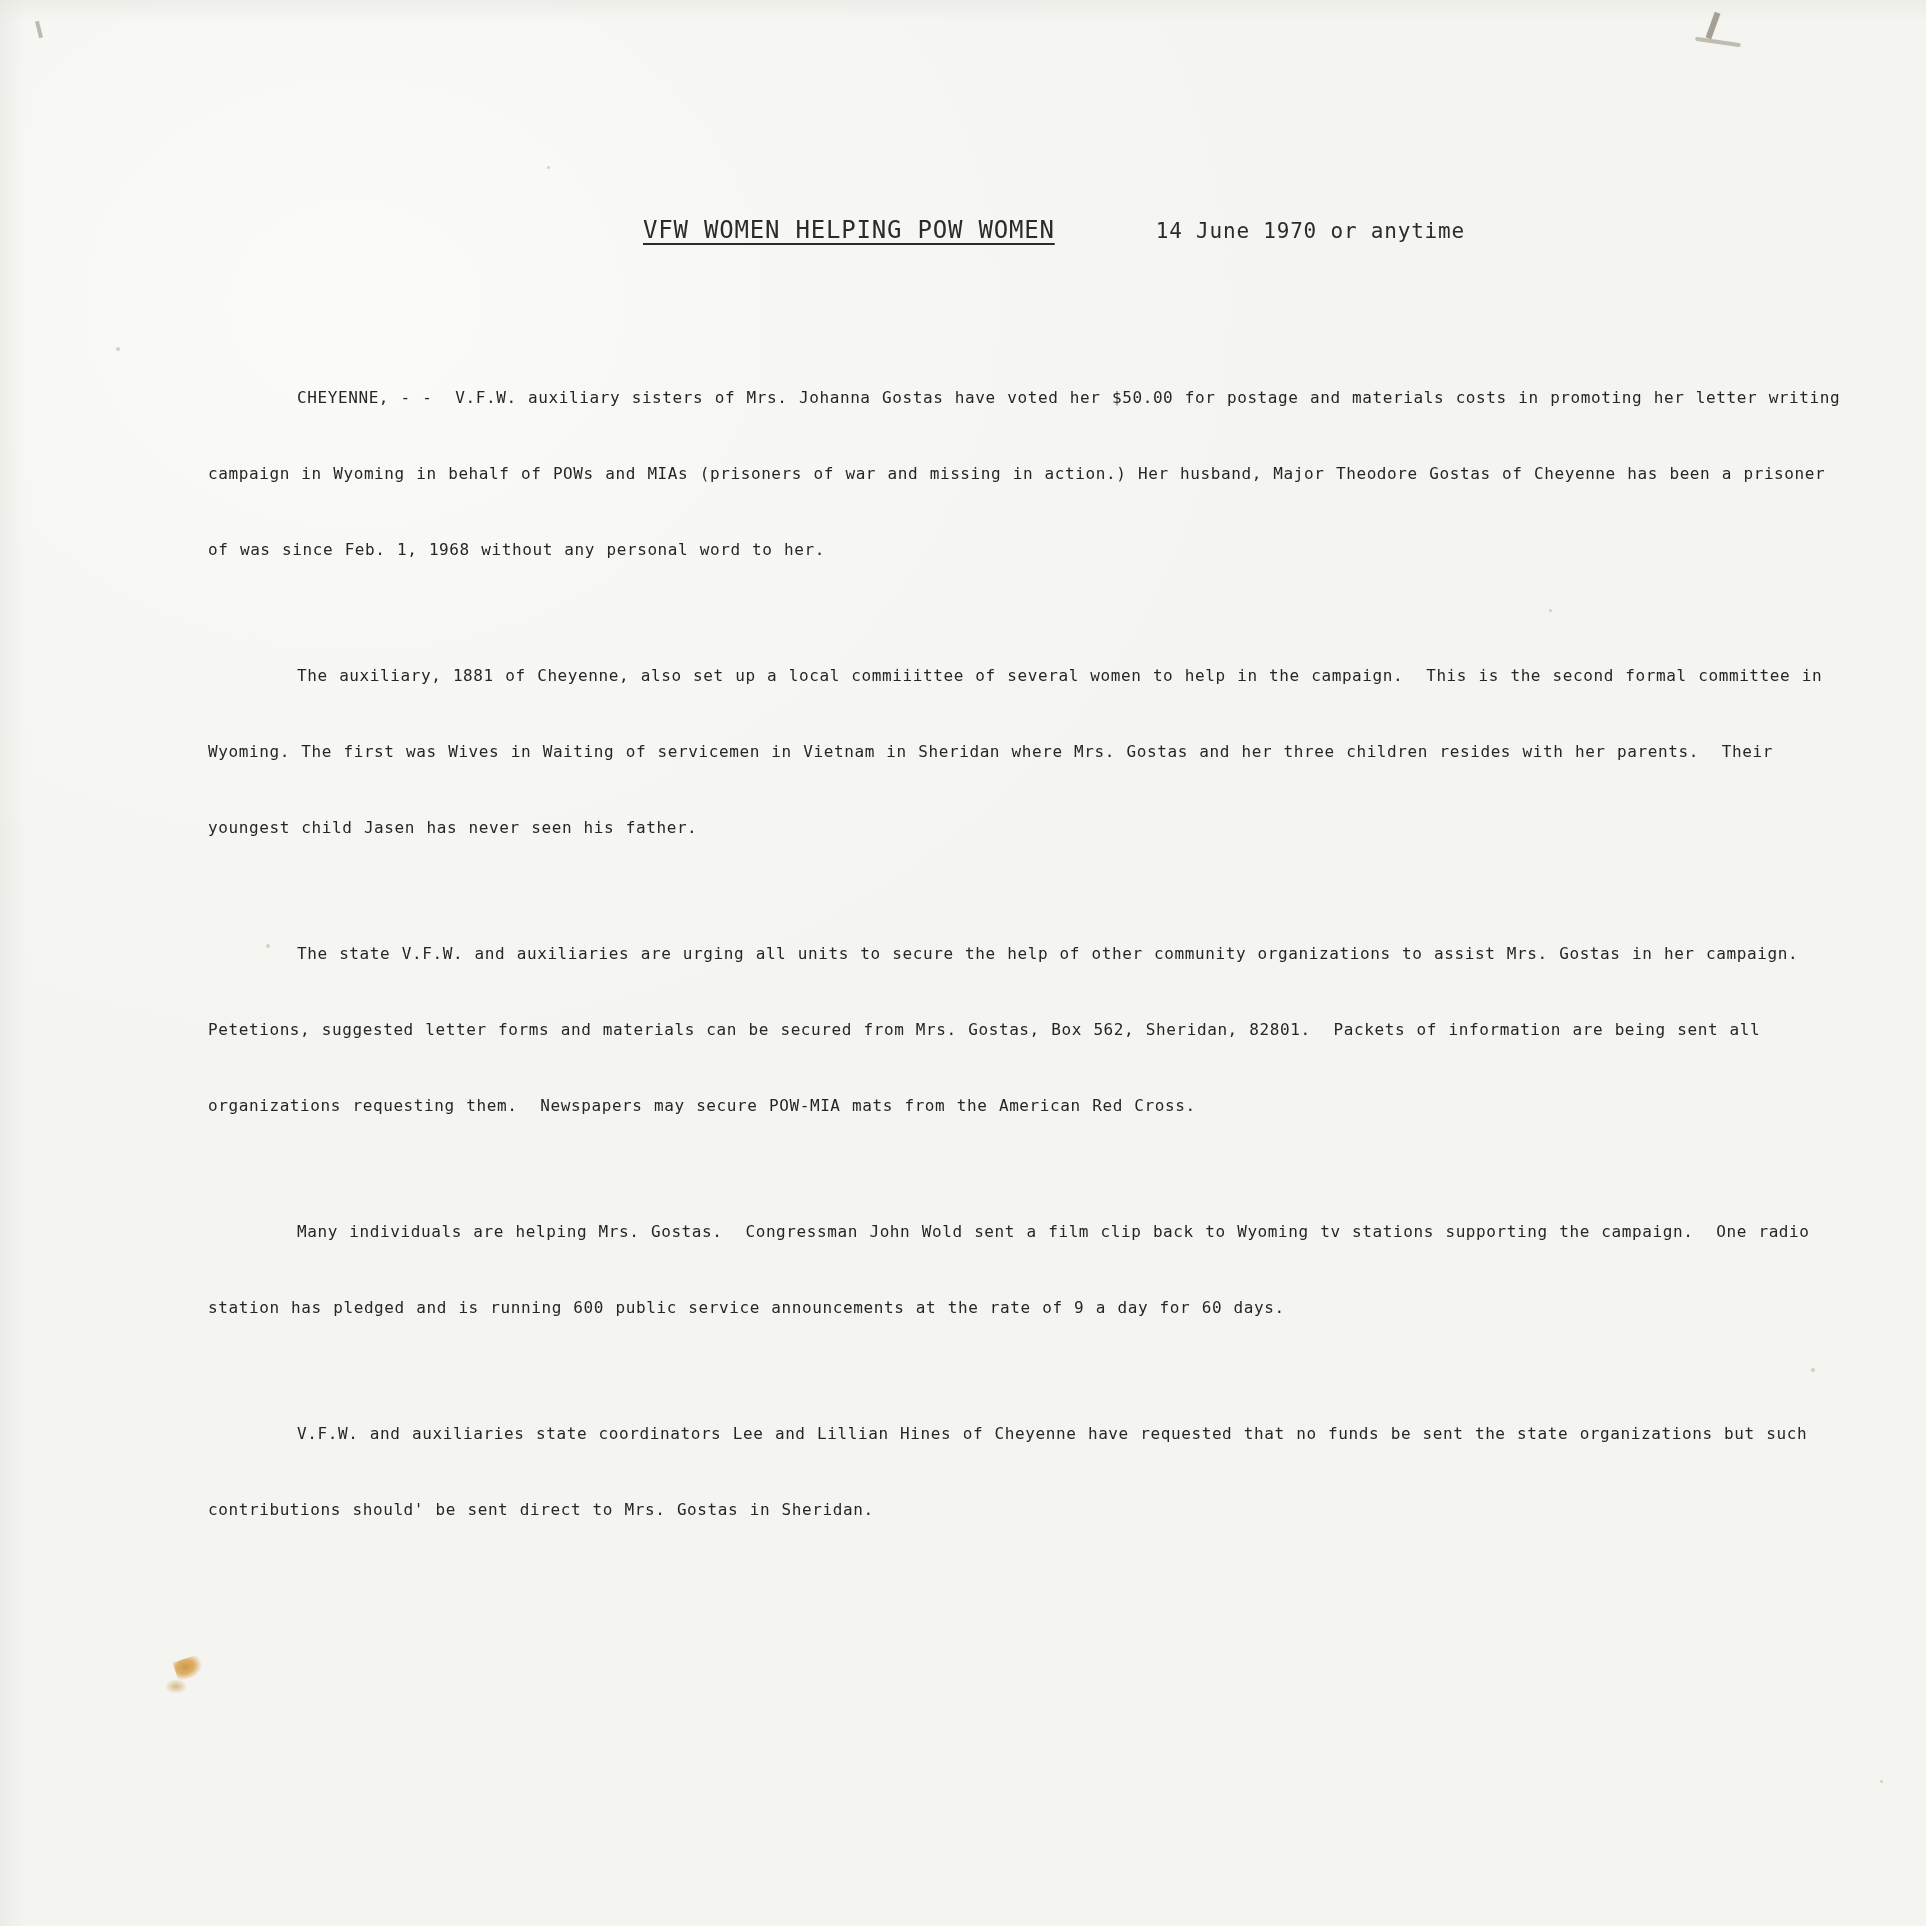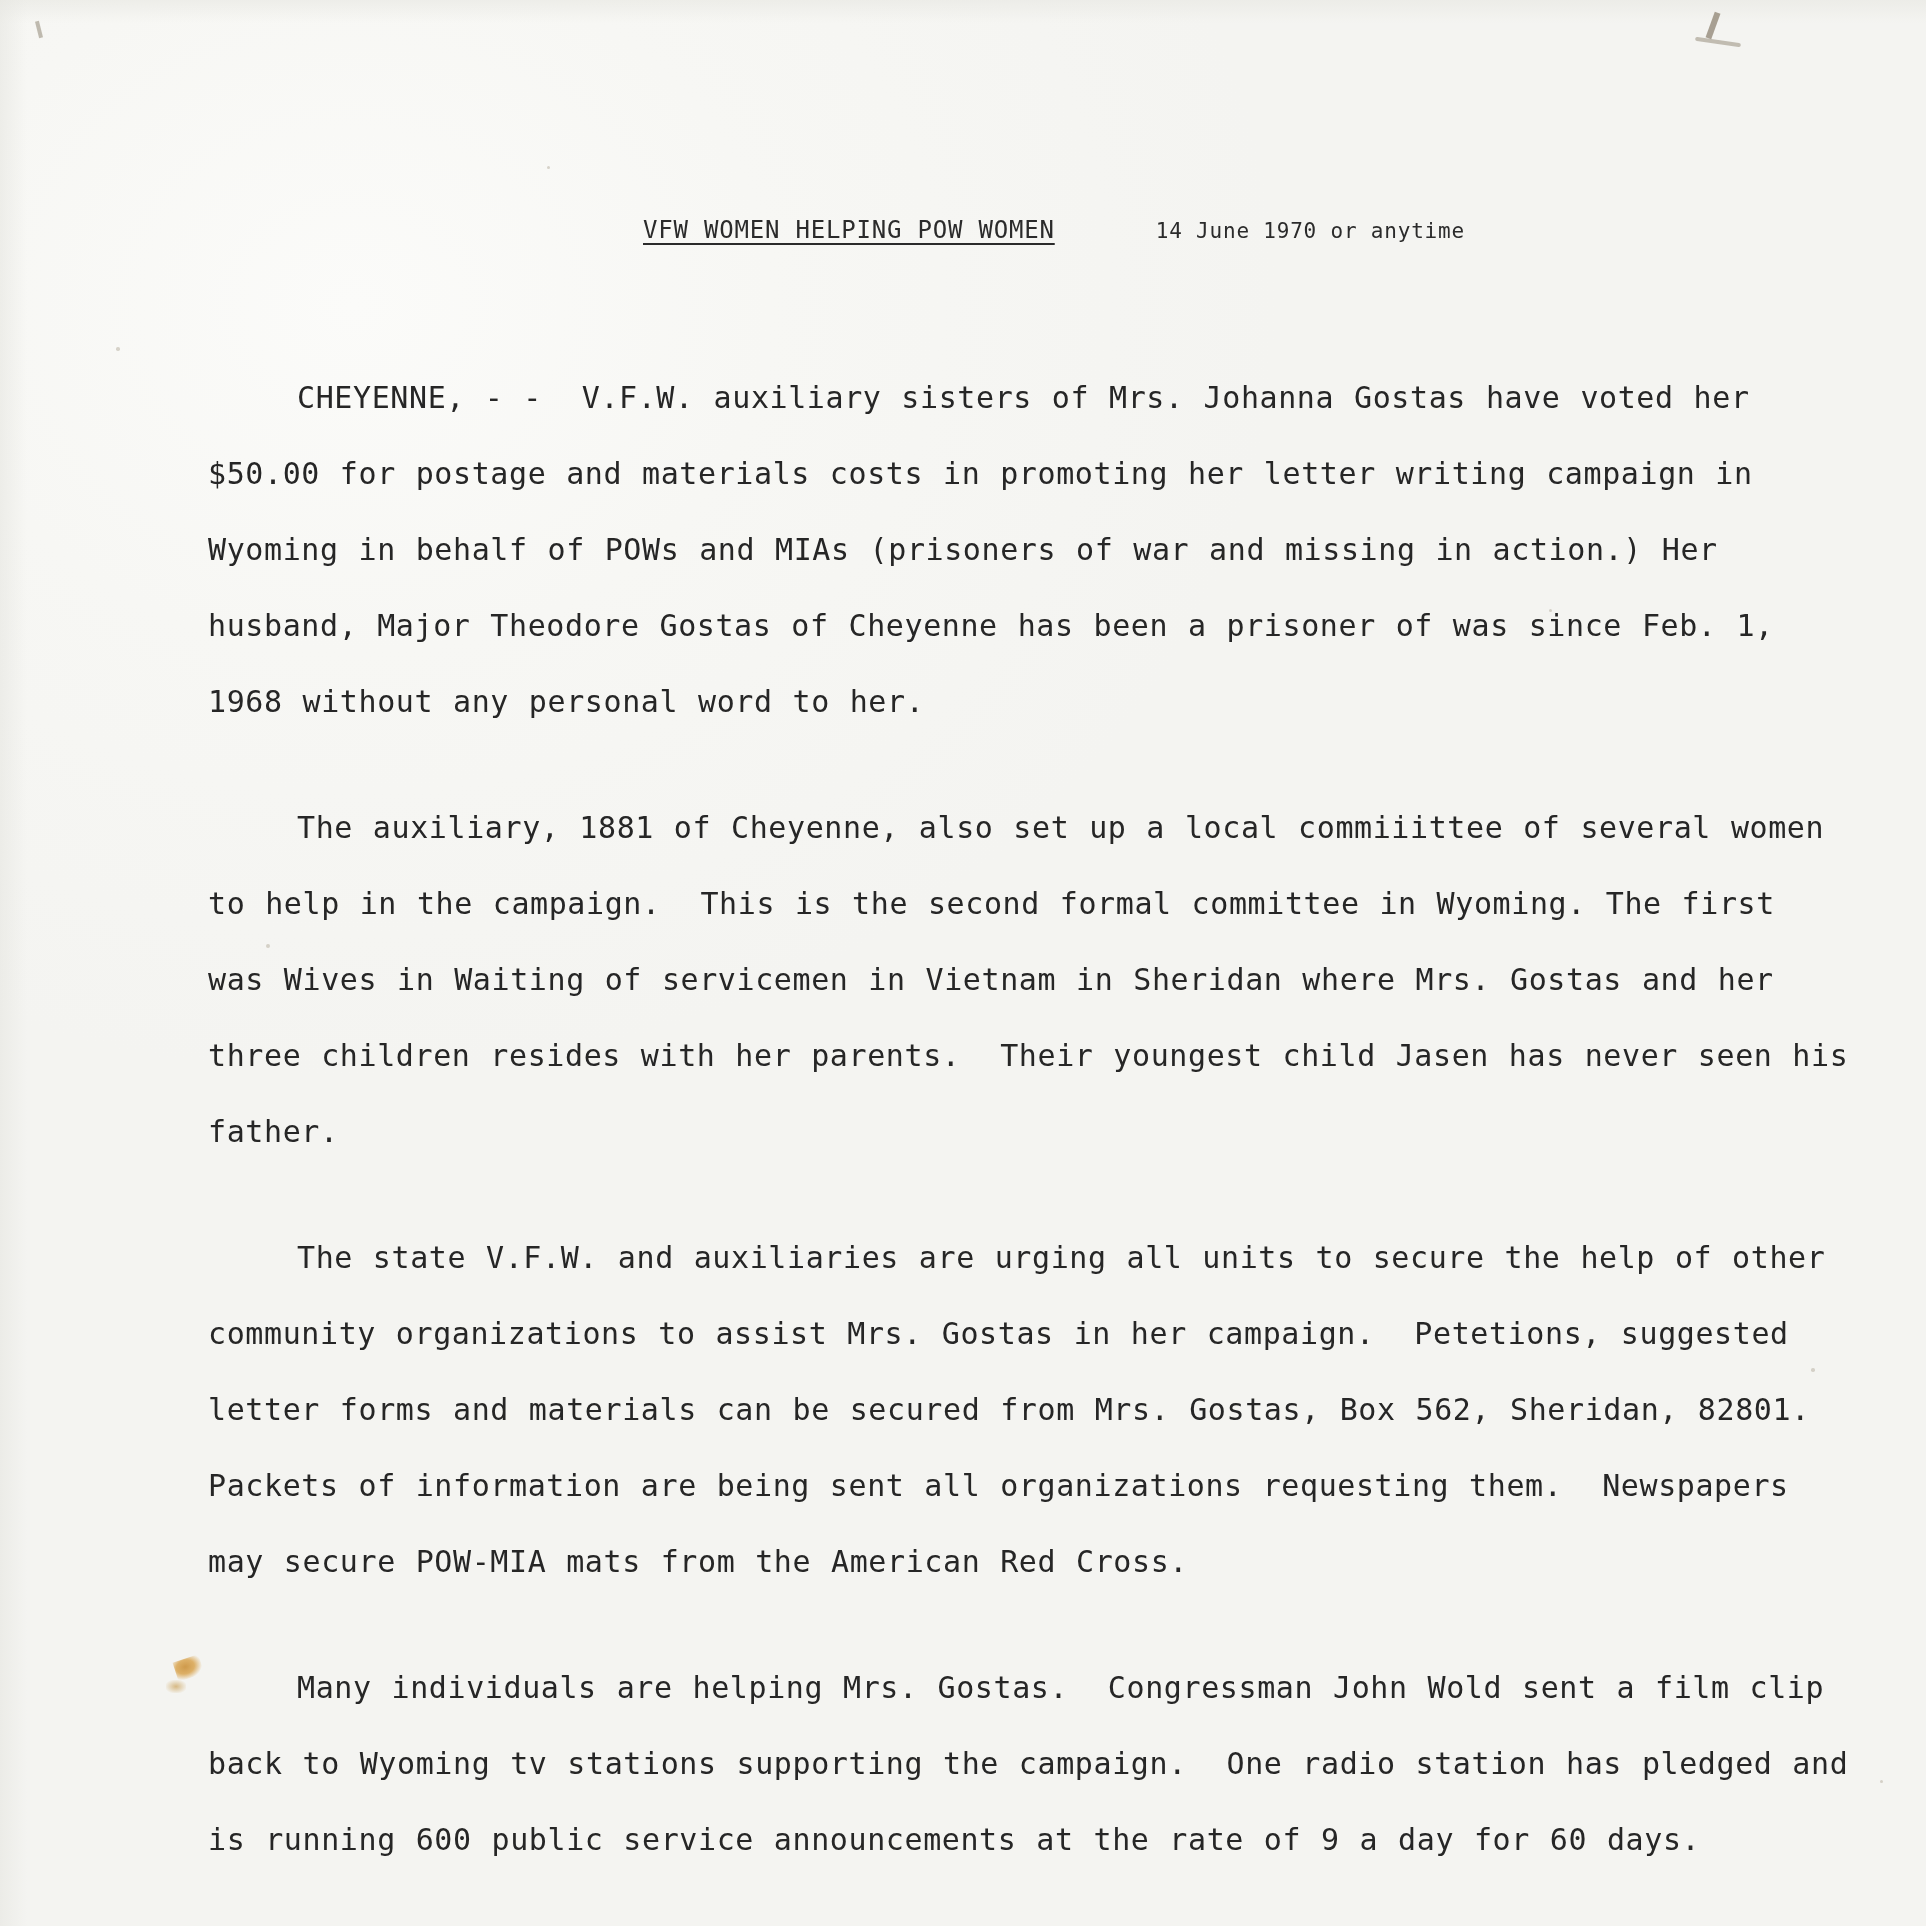--- a/index.html
+++ b/index.html
@@ -64,21 +64,21 @@
   }
   .doc-date {
     font-size: 21px;
     letter-spacing: 0.8px;
     color: #2b2b2b;
     margin-left: 101px;
     white-space: pre;
   }
 
   .para {
-    font-size: 30px;
+    font-size: 16px;
     line-height: 76px;
     color: #262626;
     letter-spacing: 0.6px;
     text-indent: 89px;
     margin: 0 0 50px 0;
     white-space: pre-wrap;
     word-spacing: 1.2px;
   }
   .para.last {
     margin-bottom: 58px;
@@ -168,16 +168,17 @@
 
     <div class="header-row">
       <div class="doc-title">VFW WOMEN HELPING POW WOMEN</div>
       <div class="doc-date">14 June 1970 or anytime</div>
     </div>
 
     <p class="para">CHEYENNE, - -  V.F.W. auxiliary sisters of Mrs. Johanna Gostas have voted her $50.00 for postage and materials costs in promoting her letter writing campaign in Wyoming in behalf of POWs and MIAs (prisoners of war and missing in action.) Her husband, Major Theodore Gostas of Cheyenne has been a prisoner of was since Feb. 1, 1968 without any personal word to her.</p>
     <p class="para">The auxiliary, 1881 of Cheyenne, also set up a local commiiittee of several women to help in the campaign.  This is the second formal committee in Wyoming. The first was Wives in Waiting of servicemen in Vietnam in Sheridan where Mrs. Gostas and her three children resides with her parents.  Their youngest child Jasen has never seen his father.</p>
     <p class="para">The state V.F.W. and auxiliaries are urging all units to secure the help of other community organizations to assist Mrs. Gostas in her campaign.  Petetions, suggested letter forms and materials can be secured from Mrs. Gostas, Box 562, Sheridan, 82801.  Packets of information are being sent all organizations requesting them.  Newspapers may secure POW-MIA mats from the American Red Cross.</p>
     <p class="para">Many individuals are helping Mrs. Gostas.  Congressman John Wold sent a film clip back to Wyoming tv stations supporting the campaign.  One radio station has pledged and is running 600 public service announcements at the rate of 9 a day for 60 days.</p>
+    <p class="para last">V.F.W. and auxiliaries state coordinators Lee and Lillian Hines of Cheyenne have requested that no funds be sent the state organizations but such contributions should' be sent direct to Mrs. Gostas in Sheridan.</p>
 
   </div>
 </div>
 
 
 </body></html>

